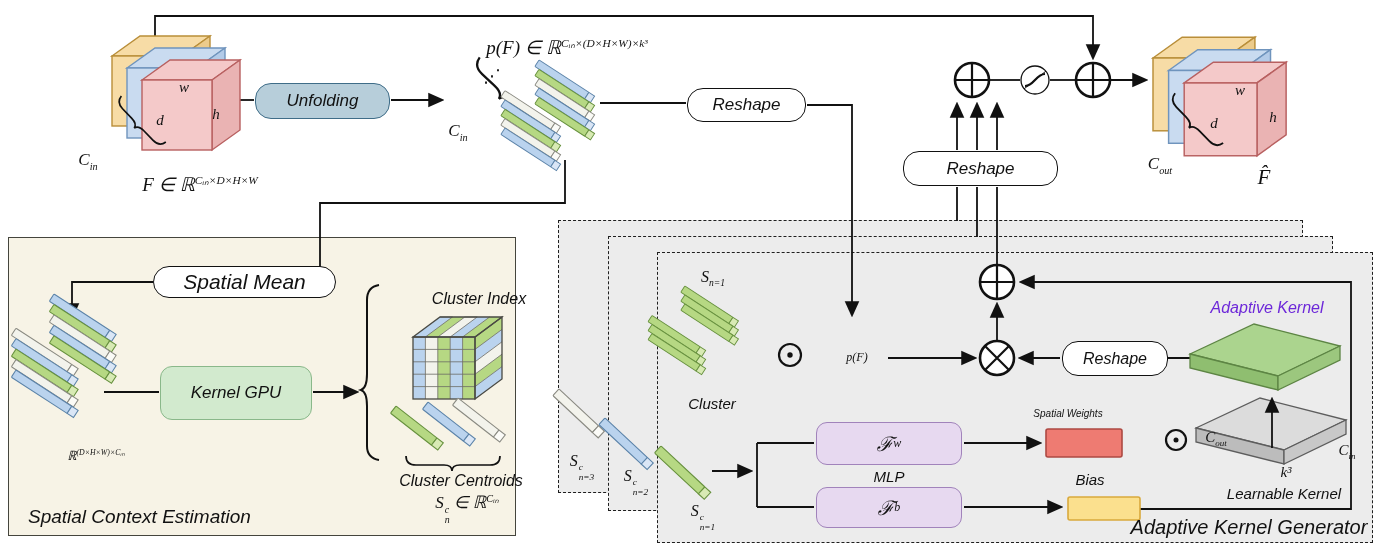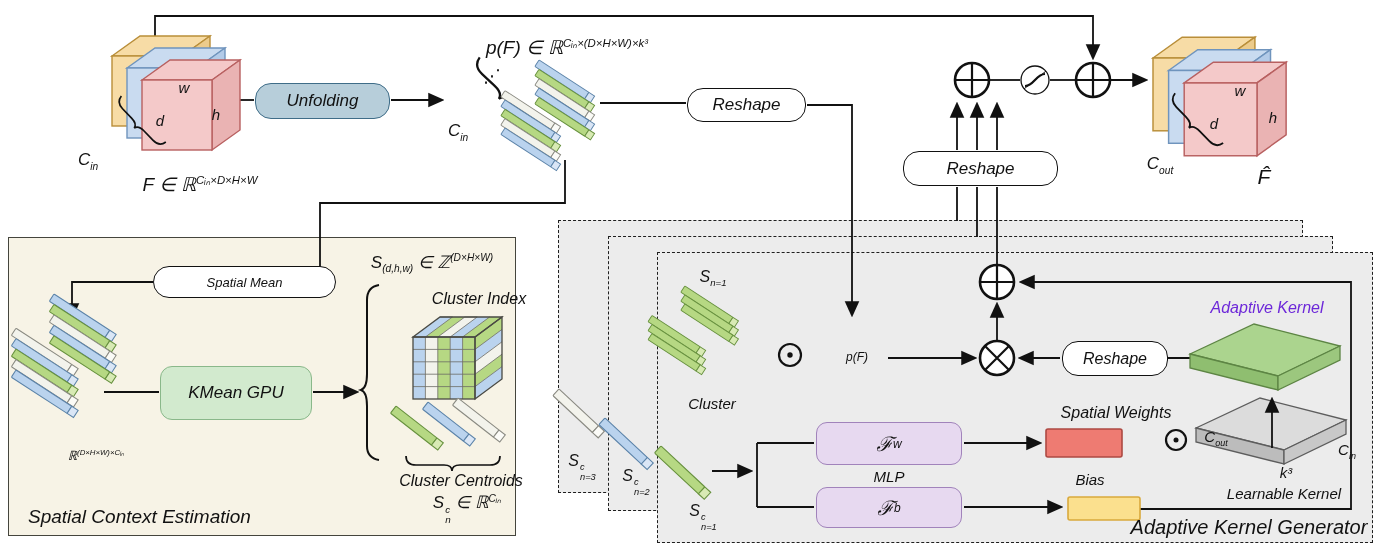--- a/index.html
+++ b/index.html
@@ -9,21 +9,21 @@
           background:#f7f3e6;border:1.7px solid #45453d;box-sizing:border-box;}
   .panel{position:absolute;background:#ececec;border:1.7px dashed #1f1f1f;box-sizing:border-box;}
   #p3{left:558px;top:220px;width:745px;height:273px;}
   #p2{left:608px;top:236px;width:725px;height:275px;}
   #p1{left:657px;top:252px;width:716px;height:291px;}
   .art{position:absolute;left:0;top:0;pointer-events:none;}
   .box{position:absolute;box-sizing:border-box;border:1.9px solid #111;border-radius:16px;
        background:#fff;display:flex;align-items:center;justify-content:center;
        font-style:italic;color:#111;font-size:17px;white-space:nowrap;}
   .lbl{position:absolute;font-style:italic;color:#111;white-space:nowrap;}
-  .mth{position:absolute;font-family:Liberation Sans, sans-serif;
+  .mth{position:absolute;font-family:Liberation Serif, serif;
        font-style:italic;color:#111;white-space:nowrap;}
   .ctr{transform:translate(-50%,-50%);}
   .mth sup,.box sup{font-size:0.60em;font-style:italic;}
   .mth sub,.box sub{font-size:0.60em;font-style:italic;}
   .stk{display:inline-flex;flex-direction:column;align-items:flex-start;
        font-size:0.58em;line-height:1.05;vertical-align:-0.45em;margin-left:1px;}
   .teal{color:#6d28d9;font-weight:normal;}
   
   .bG{fill:#b6d883;stroke:#67913e;stroke-width:1.1;} .cG{fill:#d8eab4;stroke:#67913e;stroke-width:1.1;}
   .bB{fill:#bad3ee;stroke:#5b83a9;stroke-width:1.1;} .cB{fill:#dae6f6;stroke:#5b83a9;stroke-width:1.1;}
@@ -294,26 +294,26 @@
     </div>
 
   <div class="box" style="left:687px;top:88px;width:119px;height:34px;">
     <span>Reshape</span>
     </div>
 
   <div class="box" style="left:903px;top:151px;width:155px;height:35px;">
     <span>Reshape</span>
     </div>
 
-  <div class="box" style="left:153px;top:266px;width:183px;height:32px;font-size:13px;">
+  <div class="box" style="left:153px;top:266px;width:183px;height:32px;font-size:21px;">
     <span>Spatial Mean</span>
     </div>
 
   <div class="box" style="left:160px;top:366px;width:152px;height:54px;background:#d2eace;border-color:#8ab88a;border-radius:12px;">
-    <span>KMean GPU</span>
+    <span>Kernel GPU</span>
     </div>
 
   <div class="box" style="left:1062px;top:341px;width:106px;height:35px;font-size:16px;">
     <span>Reshape</span>
     </div>
 
   <div class="box mth" style="left:816px;top:422px;width:146px;height:43px;background:#e7d9f0;border-color:#a183bb;border-radius:11px;font-size:20px;">
     <span>ℱ</span>
       <sub>w</sub>
     </div>
@@ -341,22 +341,20 @@
     <span>F ∈ ℝ</span><sup>Cᵢₙ×D×H×W</sup></div>
 
   <div class="mth ctr" style="left:1240px;top:90px;font-size:15px;"><span>w</span></div>
   <div class="mth ctr" style="left:1214px;top:123px;font-size:15px;"><span>d</span></div>
   <div class="mth ctr" style="left:1273px;top:117px;font-size:15px;"><span>h</span></div>
   <div class="mth ctr" style="left:1160px;top:165px;font-size:17px;">
     <span>C</span><sub>out</sub></div>
   <div class="mth ctr" style="left:1264px;top:177px;font-size:21px;">
     <span>F̂</span></div>
 
-  <div class="mth ctr" style="left:432px;top:263px;font-size:17px;">
-    <span>S</span><sub>(d,h,w)</sub><span> ∈ ℤ</span><sup>(D×H×W)</sup></div>
   <div class="lbl ctr" style="left:479px;top:299px;font-size:16px;">
     <span>Cluster Index</span></div>
   <div class="lbl ctr" style="left:461px;top:481px;font-size:16px;">
     <span>Cluster Centroids</span></div>
   <div class="mth ctr" style="left:467px;top:508px;font-size:17px;">
     <span>S</span><span class="stk">
         <span>c</span>
         <span>n</span>
       </span><span> ∈ ℝ</span><sup>Cᵢₙ</sup></div>
   <div class="mth ctr" style="left:96px;top:455px;font-size:13px;">
@@ -380,21 +378,21 @@
         <span>c</span>
         <span>n=2</span>
       </span></div>
   <div class="mth ctr" style="left:703px;top:517px;font-size:16px;">
     <span>S</span><span class="stk">
         <span>c</span>
         <span>n=1</span>
       </span></div>
   <div class="lbl ctr" style="left:889px;top:476px;font-size:15px;">
     <span>MLP</span></div>
-  <div class="lbl ctr" style="left:1116px;top:413px;font-size:16px;">
+  <div class="lbl ctr" style="left:1068px;top:413px;font-size:10px;">
     <span>Spatial Weights</span></div>
   <div class="lbl ctr" style="left:1090px;top:479px;font-size:15px;">
     <span>Bias</span></div>
   <div class="lbl ctr teal" style="left:1267px;top:308px;font-size:16px;">
     <span>Adaptive Kernel</span></div>
   <div class="lbl ctr" style="left:1284px;top:493px;font-size:15px;">
     <span>Learnable Kernel</span></div>
   <div class="mth ctr" style="left:1286px;top:472px;font-size:15px;">
     <span>k³</span></div>
   <div class="mth ctr" style="left:1216px;top:438px;font-size:15px;">

